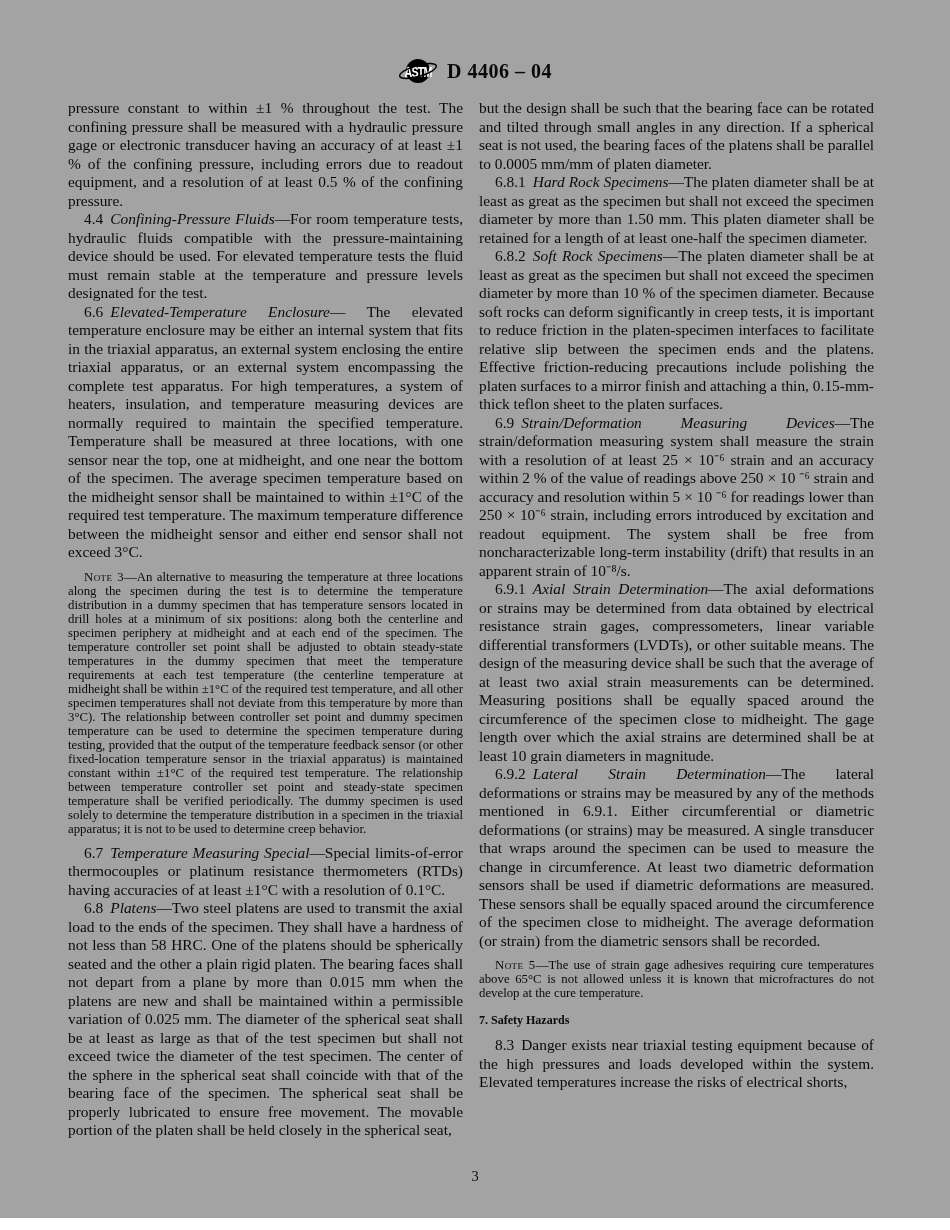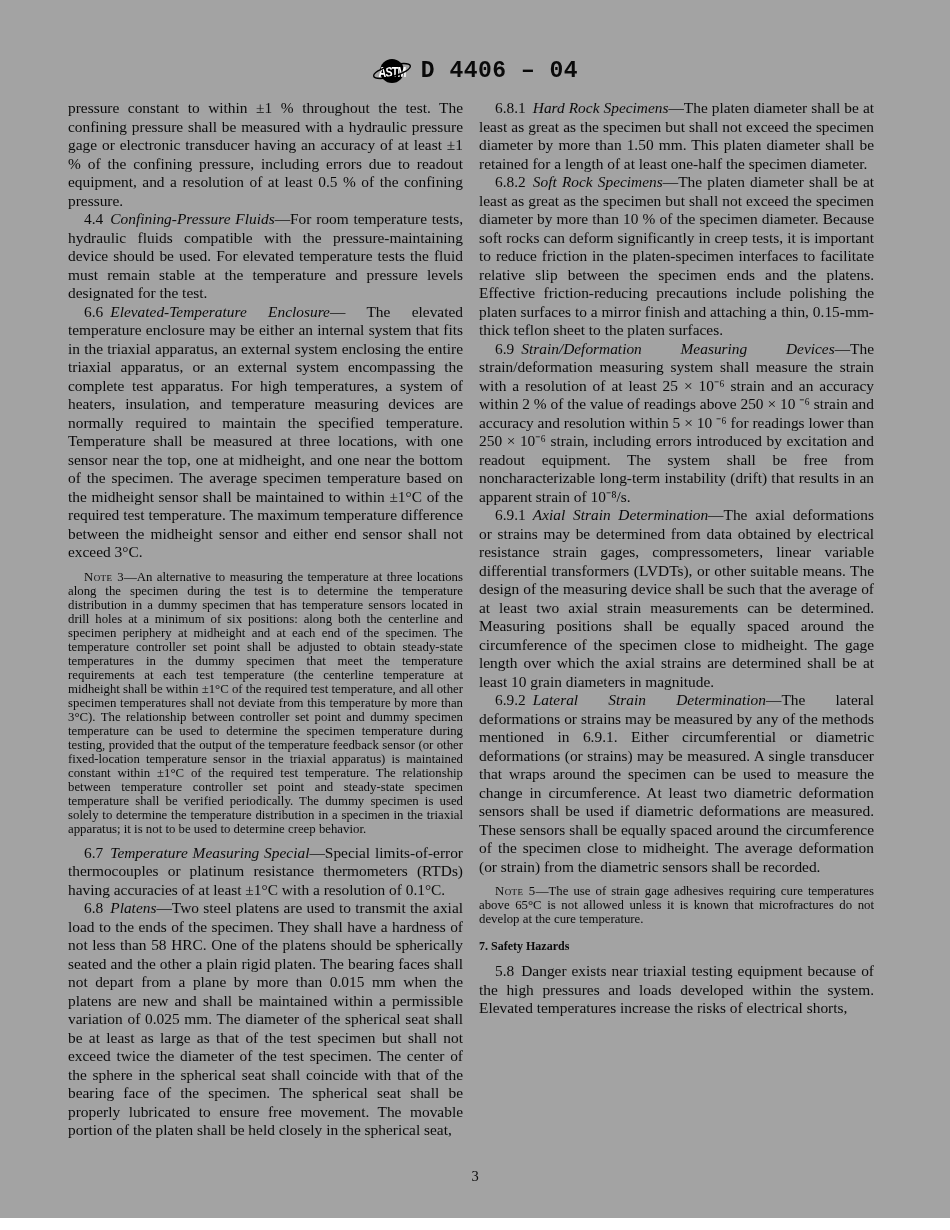--- a/index.html
+++ b/index.html
@@ -9,22 +9,22 @@
     background:#a3a3a3;
     color:#0a0a0a;
     font-family:"Liberation Serif", serif;
     overflow:hidden;
   }
   .hdr {
     position:absolute; top:56px; left:0; width:100%;
     display:flex; justify-content:center; align-items:center; gap:9px;
   }
   .doccode {
-    font-family:Liberation Mono, monospace;
-    font-weight:bold; font-size:23px; letter-spacing:0.5px;
+    font-family:Liberation Serif, serif;
+    font-weight:bold; font-size:20px; letter-spacing:0.5px;
     white-space:nowrap;
   }
   .cols {
     position:absolute; top:99px; left:68px;
     width:816px; height:1055px;
     display:flex; gap:16px;
   }
   .col { width:395px; height:100%; overflow:hidden; }
   p.body {
     margin:0;
@@ -77,36 +77,37 @@
       <p class="body ind"><span class="num">6.6</span><i class="ttl">Elevated-Temperature Enclosure</i><span>— The elevated temperature enclosure may be either an internal system that fits in the triaxial apparatus, an external system enclosing the entire triaxial apparatus, or an external system encompassing the complete test apparatus. For high temperatures, a system of heaters, insulation, and temperature measuring devices are normally required to maintain the specified temperature. Temperature shall be measured at three locations, with one sensor near the top, one at midheight, and one near the bottom of the specimen. The average specimen temperature based on the midheight sensor shall be maintained to within ±1°C of the required test temperature. The maximum temperature difference between the midheight sensor and either end sensor shall not exceed 3°C.</span></p>
 
       <p class="note"><span class="nlabel">Note 3</span><span>—An alternative to measuring the temperature at three locations along the specimen during the test is to determine the temperature distribution in a dummy specimen that has temperature sensors located in drill holes at a minimum of six positions: along both the centerline and specimen periphery at midheight and at each end of the specimen. The temperature controller set point shall be adjusted to obtain steady-state temperatures in the dummy specimen that meet the temperature requirements at each test temperature (the centerline temperature at midheight shall be within ±1°C of the required test temperature, and all other specimen temperatures shall not deviate from this temperature by more than 3°C). The relationship between controller set point and dummy specimen temperature can be used to determine the specimen temperature during testing, provided that the output of the temperature feedback sensor (or other fixed-location temperature sensor in the triaxial apparatus) is maintained constant within ±1°C of the required test temperature. The relationship between temperature controller set point and steady-state specimen temperature shall be verified periodically. The dummy specimen is used solely to determine the temperature distribution in a specimen in the triaxial apparatus; it is not to be used to determine creep behavior.</span></p>
 
       <p class="body ind"><span class="num">6.7</span><i class="ttl">Temperature Measuring Special</i><span>—Special limits-of-error thermocouples or platinum resistance thermometers (RTDs) having accuracies of at least ±1°C with a resolution of 0.1°C.</span></p>
 
       <p class="body ind"><span class="num">6.8</span><i class="ttl">Platens</i><span>—Two steel platens are used to transmit the axial load to the ends of the specimen. They shall have a hardness of not less than 58 HRC. One of the platens should be spherically seated and the other a plain rigid platen. The bearing faces shall not depart from a plane by more than 0.015 mm when the platens are new and shall be maintained within a permissible variation of 0.025 mm. The diameter of the spherical seat shall be at least as large as that of the test specimen but shall not exceed twice the diameter of the test specimen. The center of the sphere in the spherical seat shall coincide with that of the bearing face of the specimen. The spherical seat shall be properly lubricated to ensure free movement. The movable portion of the platen shall be held closely in the spherical seat,</span></p>
     </div>
 
     <div class="col">
+      <p class="body"><span>but the design shall be such that the bearing face can be rotated and tilted through small angles in any direction. If a spherical seat is not used, the bearing faces of the platens shall be parallel to 0.0005 mm/mm of platen diameter.</span></p>
 
       <p class="body ind"><span class="num">6.8.1</span><i class="ttl">Hard Rock Specimens</i><span>—The platen diameter shall be at least as great as the specimen but shall not exceed the specimen diameter by more than 1.50 mm. This platen diameter shall be retained for a length of at least one-half the specimen diameter.</span></p>
 
       <p class="body ind"><span class="num">6.8.2</span><i class="ttl">Soft Rock Specimens</i><span>—The platen diameter shall be at least as great as the specimen but shall not exceed the specimen diameter by more than 10 % of the specimen diameter. Because soft rocks can deform significantly in creep tests, it is important to reduce friction in the platen-specimen interfaces to facilitate relative slip between the specimen ends and the platens. Effective friction-reducing precautions include polishing the platen surfaces to a mirror finish and attaching a thin, 0.15-mm-thick teflon sheet to the platen surfaces.</span></p>
 
       <p class="body ind"><span class="num">6.9</span><i class="ttl">Strain/Deformation Measuring Devices</i><span>—The strain/deformation measuring system shall measure the strain with a resolution of at least 25 × 10⁻⁶ strain and an accuracy within 2 % of the value of readings above 250 × 10 ⁻⁶ strain and accuracy and resolution within 5 × 10 ⁻⁶ for readings lower than 250 × 10⁻⁶ strain, including errors introduced by excitation and readout equipment. The system shall be free from noncharacterizable long-term instability (drift) that results in an apparent strain of 10⁻⁸/s.</span></p>
 
 
       <p class="body ind"><span class="num">6.9.1</span><i class="ttl">Axial Strain Determination</i><span>—The axial deformations or strains may be determined from data obtained by electrical resistance strain gages, compressometers, linear variable differential transformers (LVDTs), or other suitable means. The design of the measuring device shall be such that the average of at least two axial strain measurements can be determined. Measuring positions shall be equally spaced around the circumference of the specimen close to midheight. The gage length over which the axial strains are determined shall be at least 10 grain diameters in magnitude.</span></p>
 
       <p class="body ind"><span class="num">6.9.2</span><i class="ttl">Lateral Strain Determination</i><span>—The lateral deformations or strains may be measured by any of the methods mentioned in 6.9.1. Either circumferential or diametric deformations (or strains) may be measured. A single transducer that wraps around the specimen can be used to measure the change in circumference. At least two diametric deformation sensors shall be used if diametric deformations are measured. These sensors shall be equally spaced around the circumference of the specimen close to midheight. The average deformation (or strain) from the diametric sensors shall be recorded.</span></p>
 
       <p class="note"><span class="nlabel">Note 5</span><span>—The use of strain gage adhesives requiring cure temperatures above 65°C is not allowed unless it is known that microfractures do not develop at the cure temperature.</span></p>
 
       <h3 class="h7">7. Safety Hazards</h3>
 
-      <p class="body ind"><span class="num">5.8</span><span>Danger exists near triaxial testing equipment because of the high pressures and loads developed within the system. Elevated temperatures increase the risks of electrical shorts,</span></p>
+      <p class="body ind"><span class="num">8.3</span><span>Danger exists near triaxial testing equipment because of the high pressures and loads developed within the system. Elevated temperatures increase the risks of electrical shorts,</span></p>
     </div>
 
   </div>
 
   <div class="pagefoot"><span>3</span></div>
 
 </div>
 
 </body></html>

